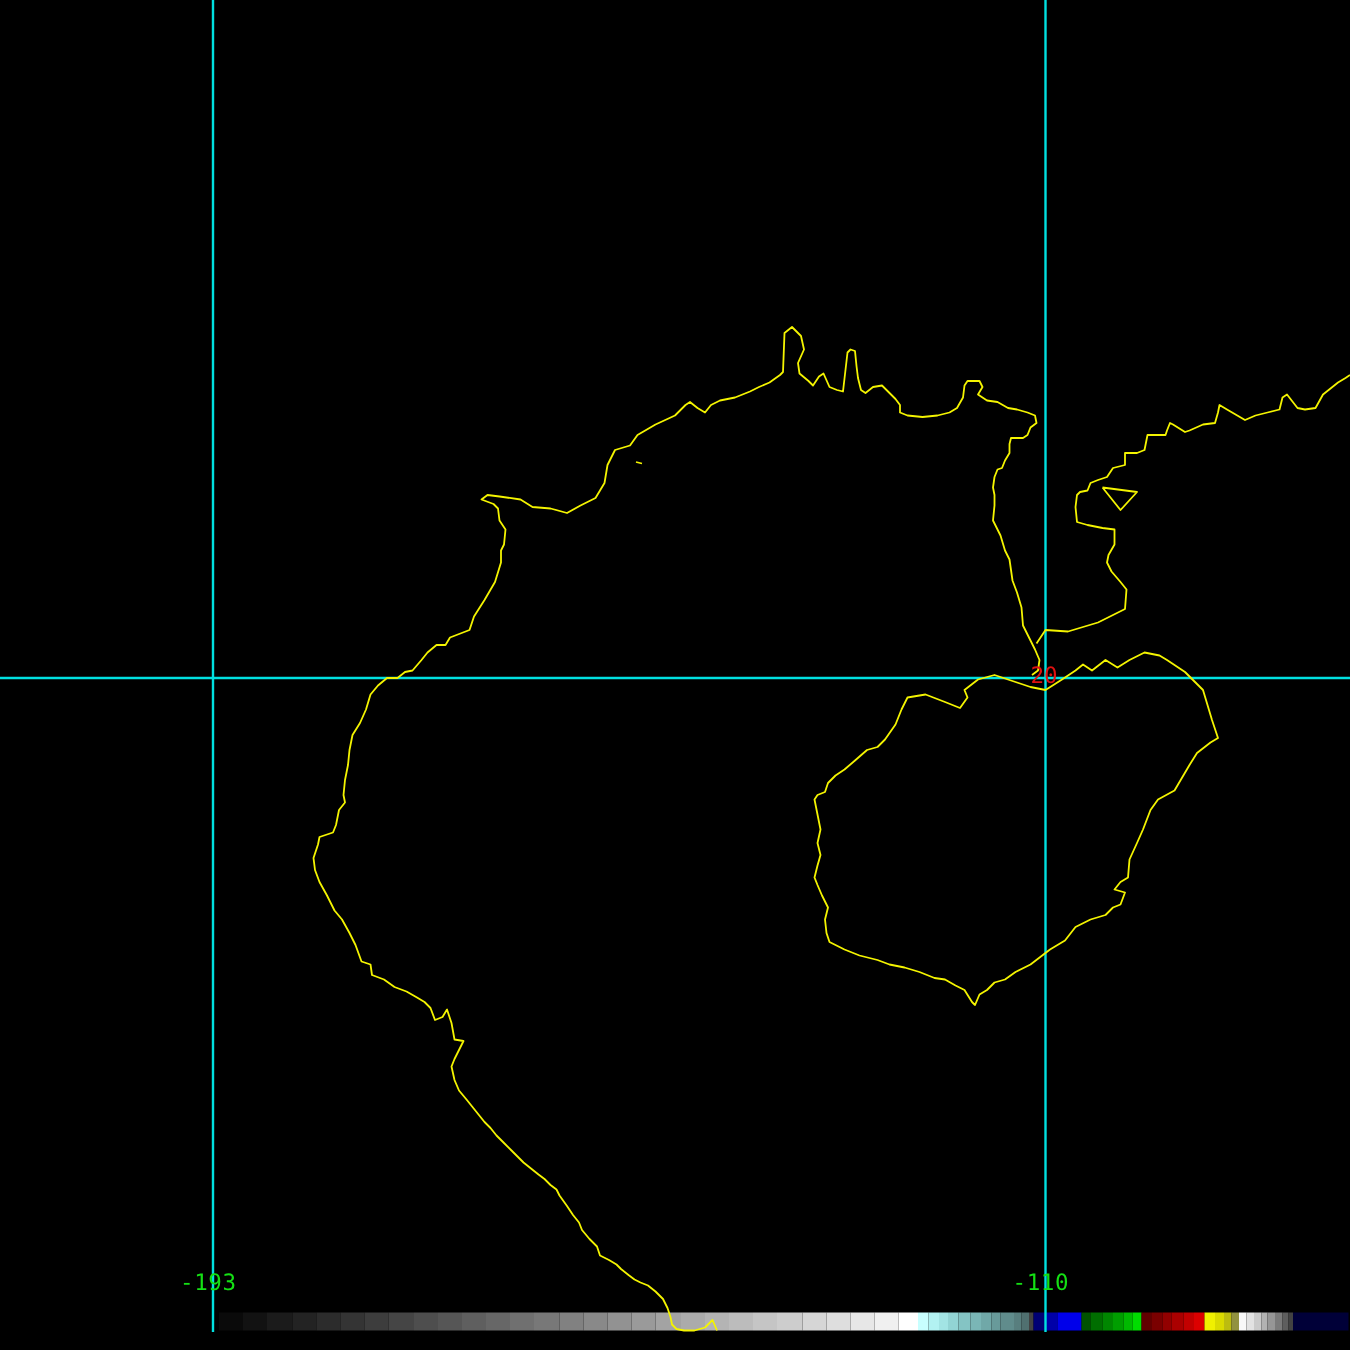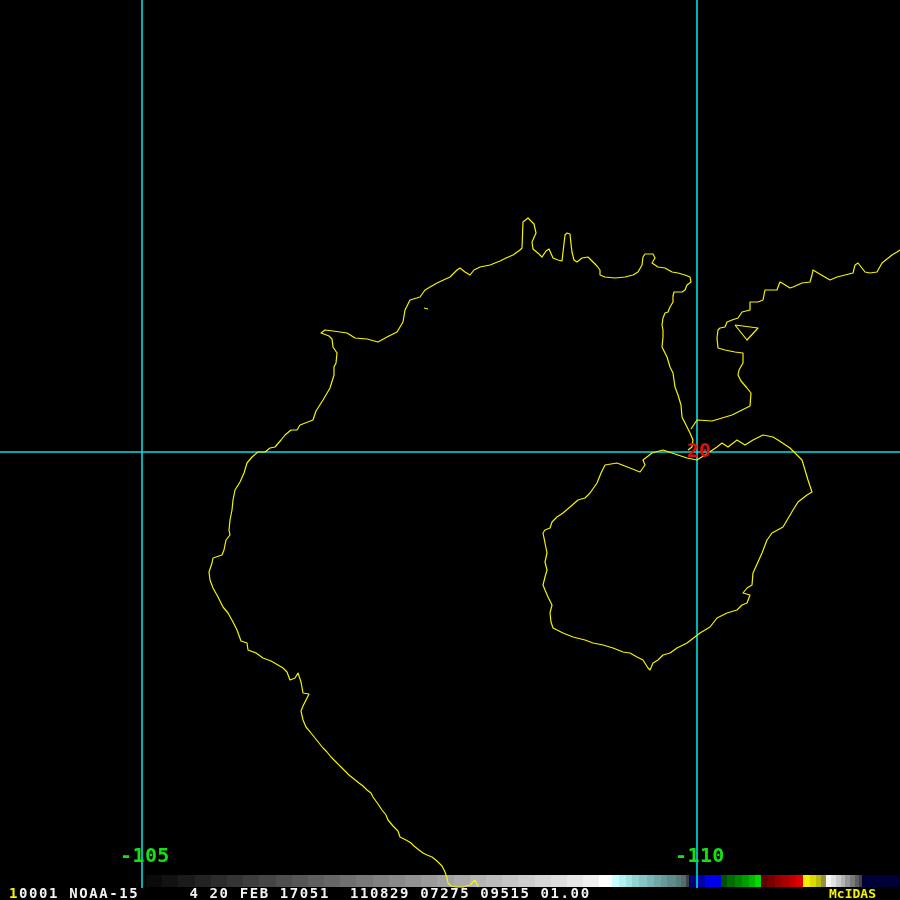--- a/index.html
+++ b/index.html
@@ -2,21 +2,21 @@
 <html><head>
 <meta charset="utf-8">
 <style>
   html,body{margin:0;padding:0;background:#000;}
   body{width:900px;height:900px;overflow:hidden;position:relative;
        font-family:"DejaVu Sans Mono","Liberation Mono",monospace;}
   #screen{position:absolute;left:0;top:0;width:900px;height:900px;background:#000;}
   #colorbar{position:absolute;top:875px;height:12px;display:flex;z-index:1;}
   #colorbar .seg{height:12px;flex:0 0 auto;}
   #mapsvg{position:absolute;left:0;top:0;z-index:2;}
-  .maplabel{position:absolute;z-index:3;font-weight:bold;font-size:20px;line-height:18px;white-space:pre;}
+  .maplabel{position:absolute;z-index:3;font-weight:normal;font-size:15px;line-height:18px;white-space:pre;}
   .lonlabel{letter-spacing:0.4px;}
   .latlabel{letter-spacing:0px;}
   #statusbar{position:absolute;left:0;top:884px;width:900px;height:16px;z-index:4;
              font-size:14px;line-height:18px;font-weight:bold;letter-spacing:1.6px;white-space:pre;}
   #statustext{position:absolute;left:9px;top:0;}
   #brand{position:absolute;left:829px;top:1px;font-size:13px;letter-spacing:0;}
 </style>
 </head>
 <body>
 
@@ -99,21 +99,17 @@
       <line x1="697" y1="0" x2="697" y2="888" stroke="#00e0e0" stroke-width="1.6"></line>
       <line x1="0" y1="452" x2="900" y2="452" stroke="#00e0e0" stroke-width="1.6"></line>
       <polyline points="478,887 475,880 470,885 463,887 456,887 451,886 448,883 447,878 445,872 442,866 437,861 432,857 427,855 423,853 419,850 414,846 411,843 406,840 400,837 398,831 393,826 388,820 386,815 382,810 378,804 373,797 371,793 367,790 363,786 359,783 354,779 349,775 345,771 341,767 336,762 331,757 327,752 323,748 319,743 315,738 311,733 306,727 303,720 301,711 303,706 309,694 303,693 301,682 298,673 295,678 290,680 287,672 283,668 278,665 271,661 263,658 256,653 248,650 247,643 241,641 237,630 233,622 228,613 223,607 218,597 213,588 210,580 209,572 212,563 213,558 222,555 224,550 226,540 230,535 229,530 230,520 232,510 233,500 235,490 240,482 244,473 247,463 252,457 258,452 265,452 270,448 275,447 281,440 285,435 291,430 297,430 300,425 313,420 316,411 323,400 330,388 334,375 334,367 336,363 337,353 333,347 332,339 329,336 321,333 325,330 333,331 347,333 355,338 367,339 378,342 387,337 397,332 403,322 405,310 410,300 420,297 425,290 437,283 450,277 457,270 460,268 465,272 470,275 474,270 480,267 490,265 500,261 506,258 513,255 520,250 522,248 523,222 528,218 534,224 536,233 532,242 533,249 539,254 542,257 546,251 549,249 553,258 558,260 562,261 565,235 567,233 570,234 571,244 572,252 574,260 577,262 582,258 588,257 593,262 597,266 600,270 600,275 605,277 615,278 625,277 633,275 638,272 642,265 643,257 645,254 653,254 655,258 652,263 658,267 665,268 672,272 678,273 685,275 690,277 691,282 687,285 685,290 682,292 674,292 673,296 673,302 670,307 668,312 665,313 663,318 662,325 663,330 663,337 662,347 667,357 670,367 673,373 675,387 678,395 681,405 682,417 686,425 690,433 693,440 692,447 688,450" fill="none" stroke="#f4f400" stroke-width="1.2" stroke-linejoin="round"></polyline>
       <polyline points="900,250 897,252 892,255 882,263 877,272 870,273 865,272 858,263 855,265 853,273 845,275 837,277 830,280 818,273 813,270 812,275 810,282 802,283 793,287 790,288 782,283 780,282 778,287 777,290 765,290 763,300 758,302 750,302 750,310 742,312 738,318 732,320 727,322 725,327 720,328 718,330 717,338 718,348 725,350 735,352 743,353 743,363 739,370 738,375 741,381 747,388 751,393 750,406 740,411 732,415 712,421 697,420 691,429" fill="none" stroke="#f4f400" stroke-width="1.2" stroke-linejoin="round"></polyline>
       <polyline points="601,473 605,465 617,463 630,468 640,472 645,465 643,460 652,453 663,450 678,455 687,458 697,460 708,453 717,447 722,443 728,447 737,440 745,445 753,440 763,435 773,437 778,440 790,448 794,452 802,460 805,470 808,480 812,492 807,495 798,502 793,510 783,527 772,533 767,540 762,553 758,562 753,573 752,585 747,588 743,593 750,595 747,603 742,605 737,610 727,613 717,618 710,627 700,633 687,643 677,648 670,653 663,655 658,660 653,663 650,670 648,668 643,660 637,657 630,653 623,652 613,648 603,645 593,643 585,640 573,637 563,633 553,628 551,622 550,613 552,605 548,597 545,590 543,585 545,577 547,570 545,562 547,553 545,543 543,533 545,530 550,528 552,522 557,517 563,513 570,507 578,500 585,498 590,493 597,483 601,473" fill="none" stroke="#f4f400" stroke-width="1.2" stroke-linejoin="round"></polyline>
       <polyline points="735,325 758,328 747,340 735,325" fill="none" stroke="#f4f400" stroke-width="1.2" stroke-linejoin="round"></polyline>
       <polyline points="424,308 428,309" fill="none" stroke="#f4f400" stroke-width="1.2" stroke-linejoin="round"></polyline>
     </svg>
 
   <div class="maplabel latlabel" style="color: rgb(224, 16, 16); left: 687px; top: 441px;">20</div>
-  <div class="maplabel lonlabel" id="lon0" style="color: rgb(20, 224, 20); left: 120px; top: 846px;">-105</div>
+  <div class="maplabel lonlabel" id="lon0" style="color: rgb(20, 224, 20); left: 120px; top: 846px;">-193</div>
   <div class="maplabel lonlabel" id="lon1" style="color: rgb(20, 224, 20); left: 675px; top: 846px; text-align: center;">-110</div>
 
-  <div id="statusbar">
-    <div id="statustext"><span id="framenum" style="color: rgb(244, 244, 0);">1</span><span id="statusrest" style="color: rgb(242, 242, 242);">0001 NOAA-15     4 20 FEB 17051  110829 07275 09515 01.00</span></div>
-    <div id="brand" style="color: rgb(244, 244, 0);">McIDAS</div>
-  </div>
 
 </div>
 
 </body></html>

